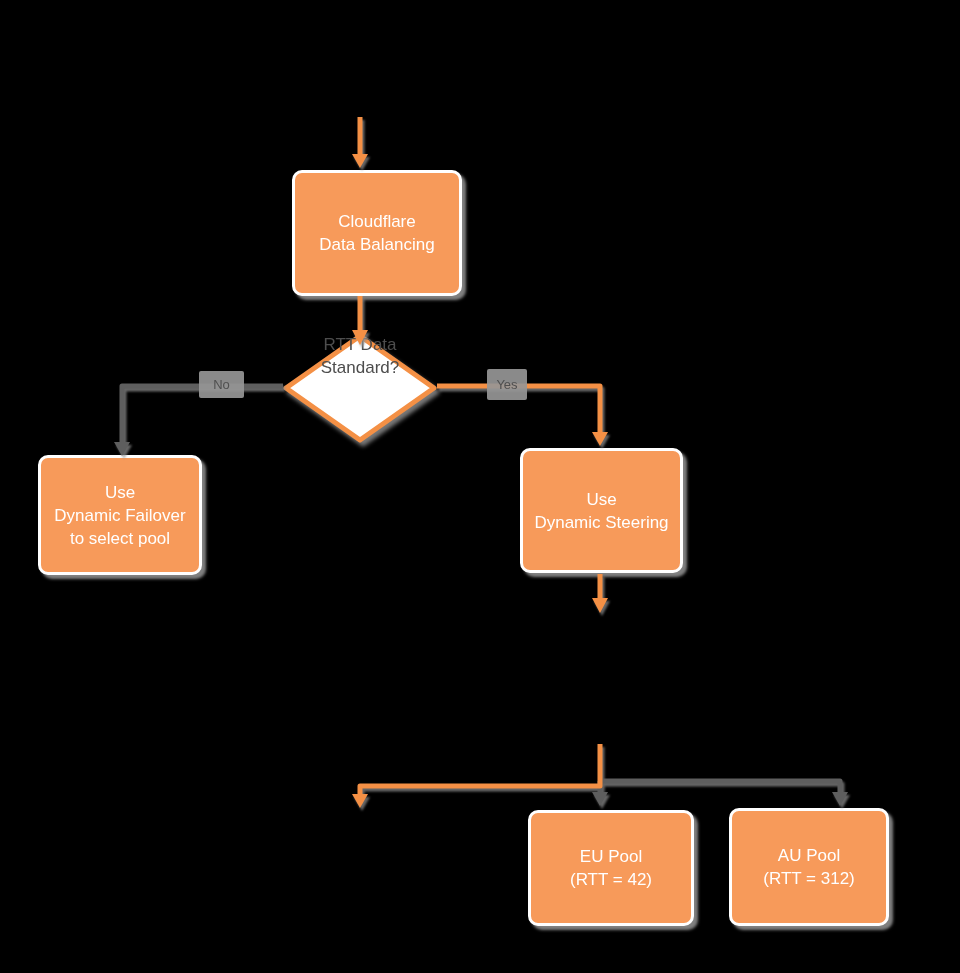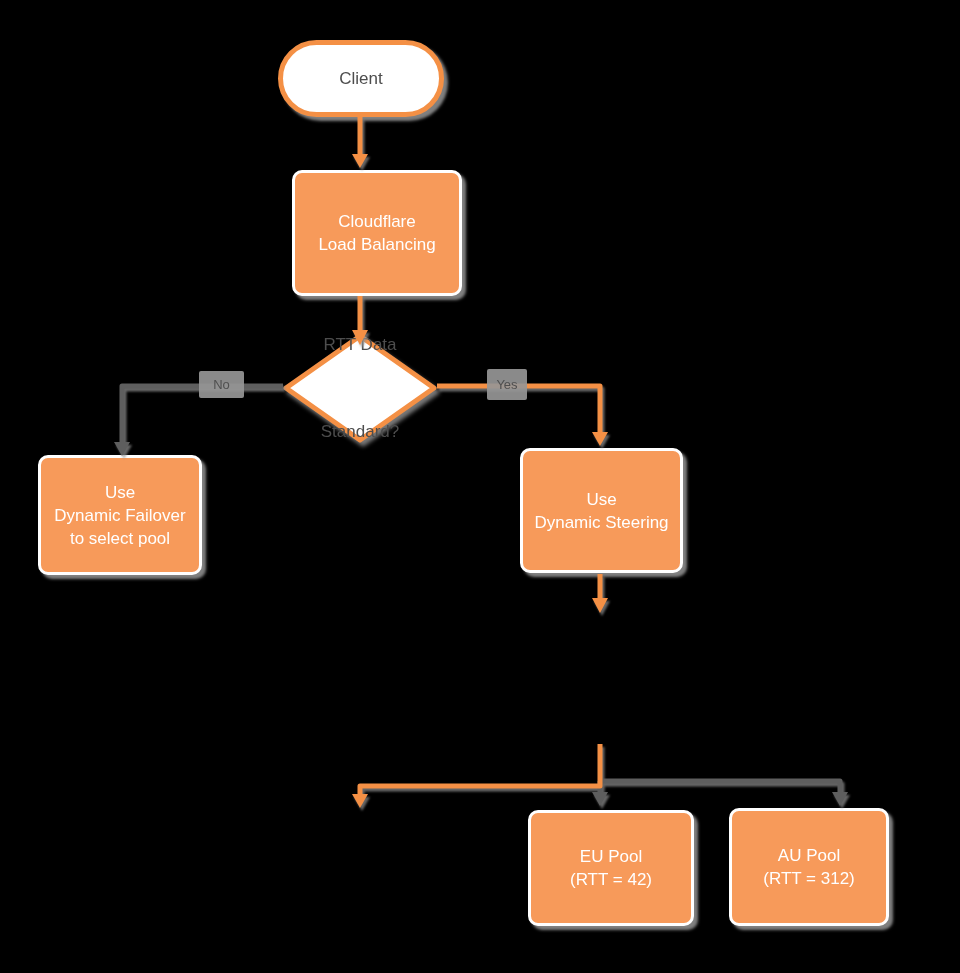--- a/index.html
+++ b/index.html
@@ -20,47 +20,44 @@
   .orange-box{
     background:var(--orange-fill);border:3px solid #fff;border-radius:10px;
     color:#fff;font-size:17px;line-height:23px;
     box-shadow:4px 4px 3px rgba(150,150,150,0.85);
   }
   .diamond-wrap{position:absolute;z-index:1;}
   .diamond-wrap svg{display:block;filter:drop-shadow(3px 4px 2px rgba(150,150,150,0.8));}
   .diamond-poly{fill:#fff;stroke:var(--orange-stroke);stroke-width:5;stroke-linejoin:round;}
   .diamond-text{
     position:absolute;inset:0;display:flex;flex-direction:column;align-items:center;
-    justify-content:space-between;color:var(--text-dark);font-size:17px;line-height:23px;text-align:center;
+    justify-content:flex-start;color:var(--text-dark);font-size:17px;line-height:23px;text-align:center;
   }
   
   .edges{position:absolute;inset:0;z-index:2;pointer-events:none;
     filter:drop-shadow(2px 3px 1px rgba(145,145,145,0.7));}
   .edge-orange{stroke:var(--orange-stroke);stroke-width:5;fill:none;stroke-linejoin:round;}
   .edge-gray{stroke:var(--gray-line);stroke-width:5;fill:none;stroke-linejoin:round;}
   .arrow-orange{fill:var(--orange-stroke);}
   .arrow-gray{fill:var(--gray-line);}
   
   .edge-label{
     position:absolute;z-index:3;display:flex;align-items:center;justify-content:center;
     background:rgba(150,150,150,0.92);color:#4f4f4f;font-size:13px;border-radius:2px;
   }
 </style>
 </head>
 <body>
 
 <div class="canvas">
 
-  <div class="shape stadium" style="left:278px;top:40px;width:166px;height:77px;">
-    <span>Client</span>
-  </div>
 
   <div class="shape orange-box" style="left:292px;top:170px;width:170px;height:126px;">
     <span>Cloudflare</span>
-    <span>Load Balancing</span>
+    <span>Data Balancing</span>
   </div>
 
   <div class="diamond-wrap" style="left:283px;top:333px;width:154px;height:110px;">
     <svg width="154" height="110" viewBox="0 0 154 110">
       <polygon class="diamond-poly" points="77,3 151,55 77,107 3,55"></polygon>
     </svg>
     <div class="diamond-text">
       <span>RTT Data</span>
       <span>Standard?</span>
     </div>

